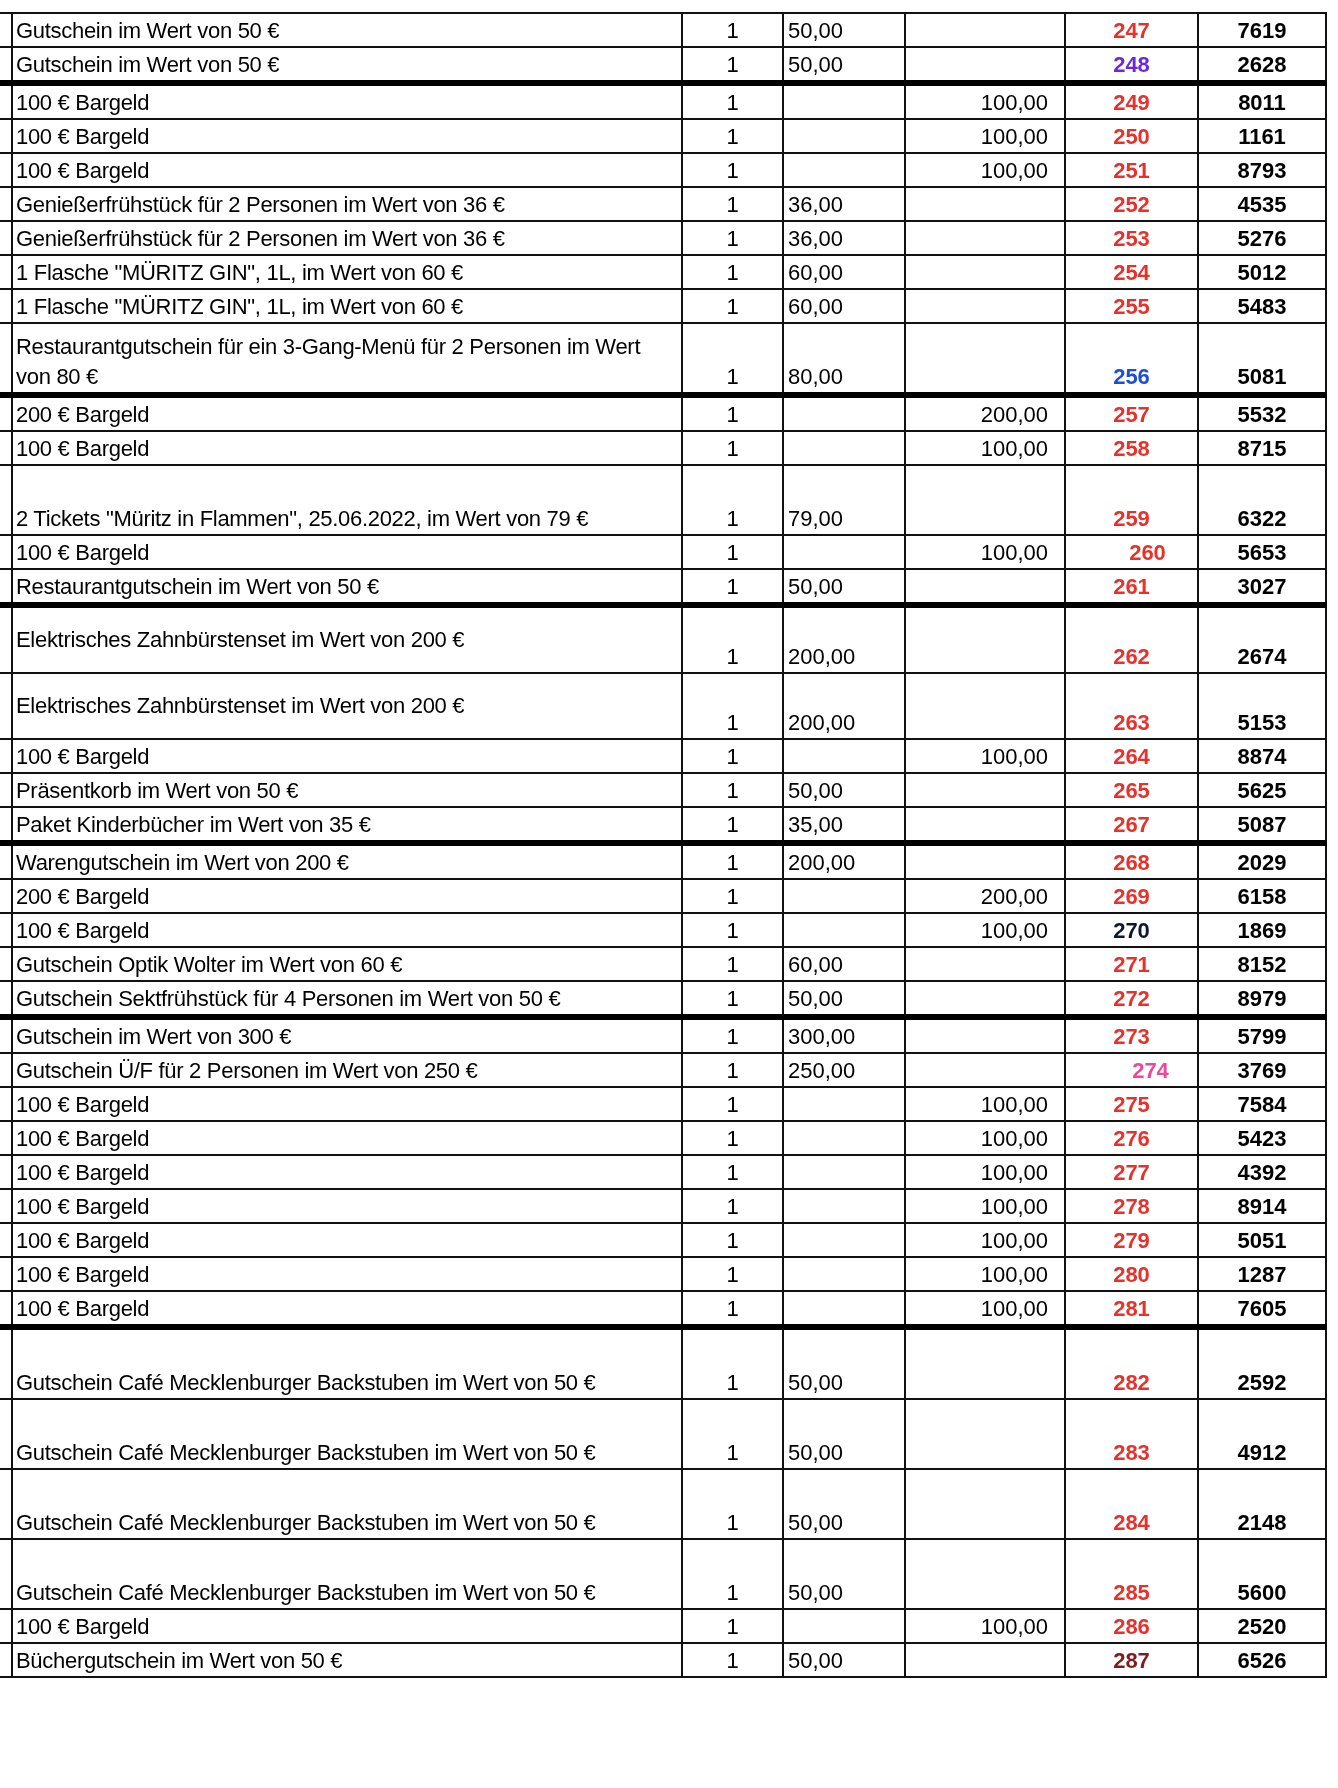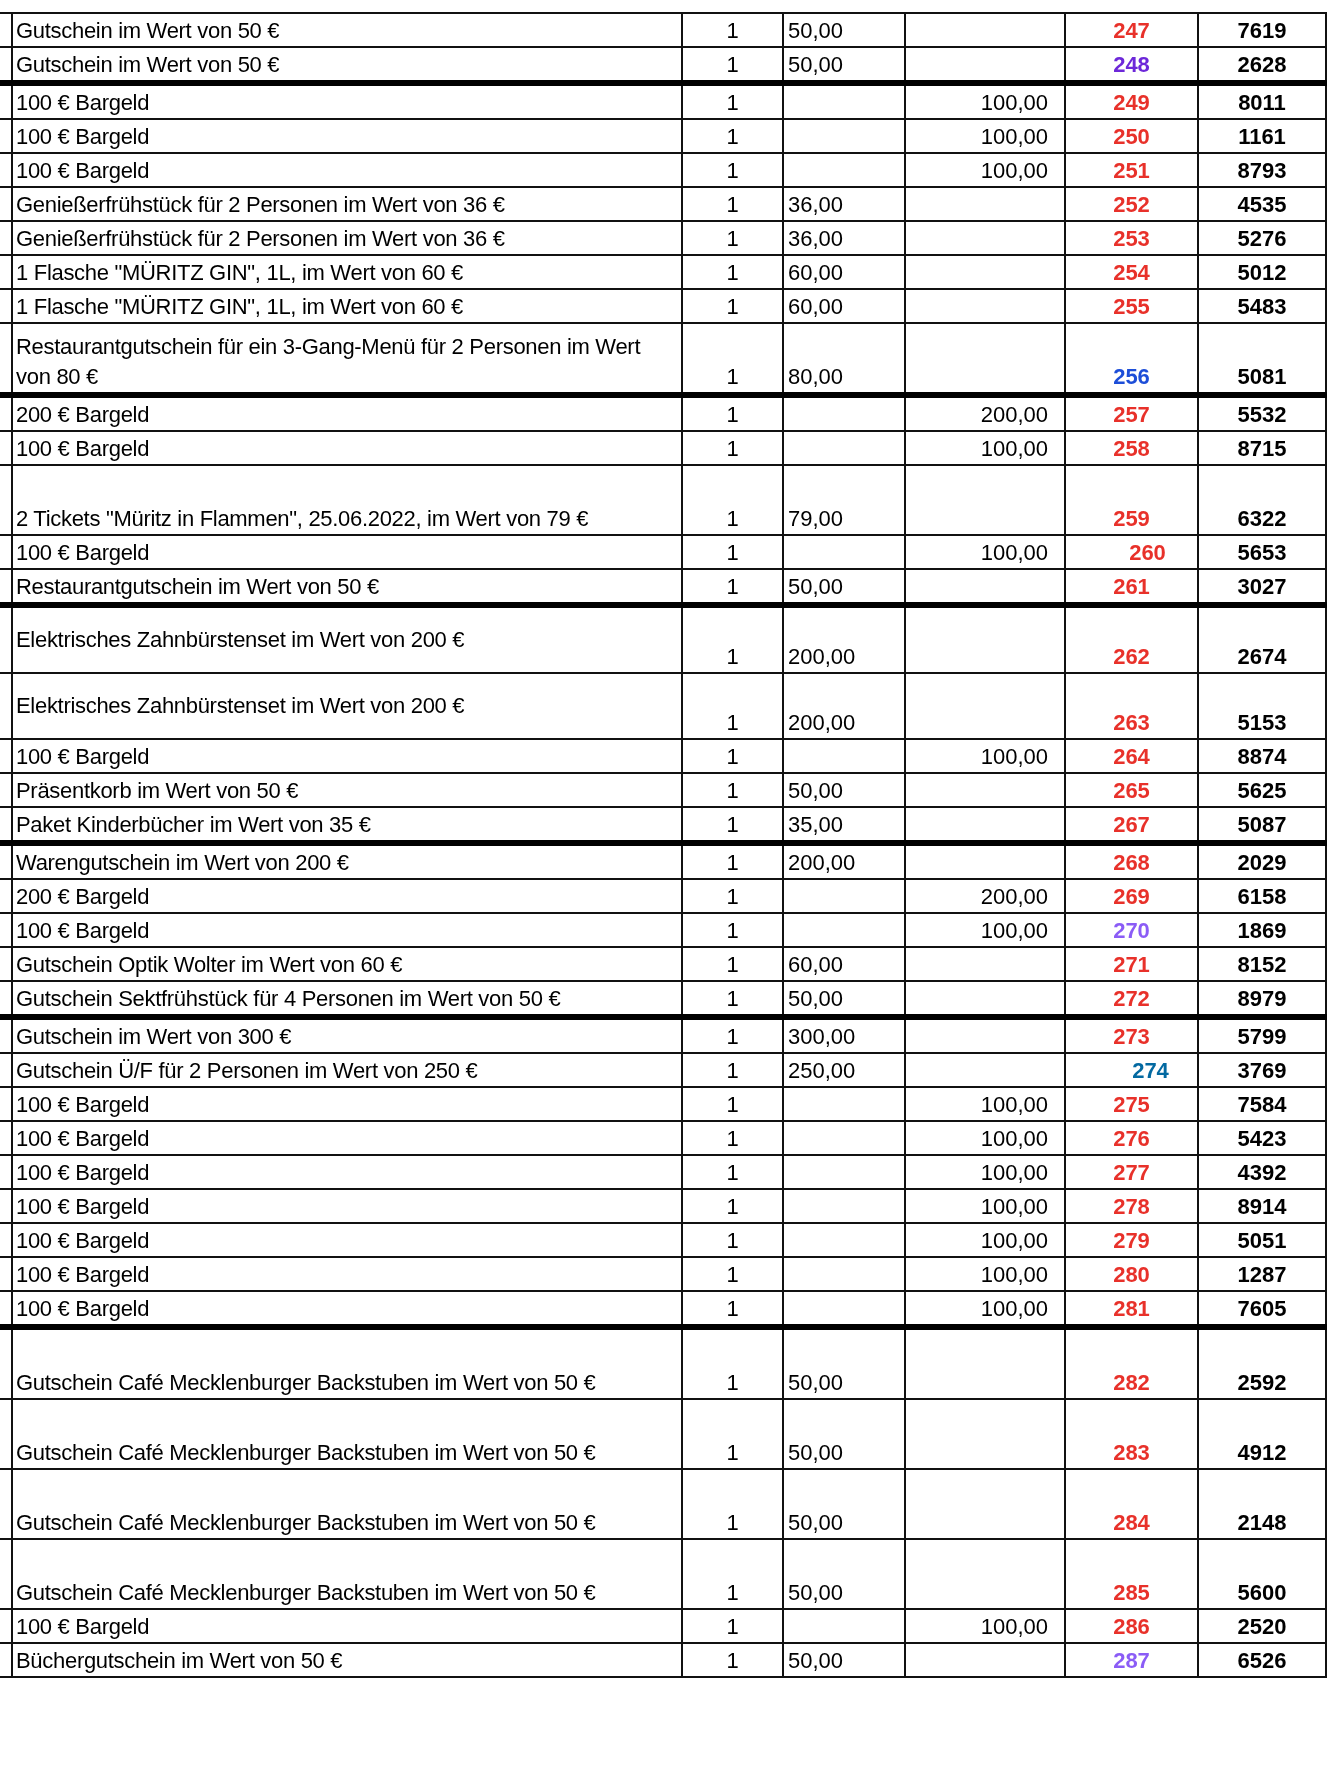--- a/index.html
+++ b/index.html
@@ -233,21 +233,21 @@
     <td class="cash">200,00</td>
     <td class="num" style="color: rgb(232, 49, 42);">269</td>
     <td class="code">6158</td>
   </tr>
         <tr class="h1">
     <td class="c0"></td>
     <td class="desc">100 € Bargeld</td>
     <td class="qty">1</td>
     <td class="val"></td>
     <td class="cash">100,00</td>
-    <td class="num" style="color: #8b5cf6;">270</td>
+    <td class="num" style="color: #0f172a;">270</td>
     <td class="code">1869</td>
   </tr>
         <tr class="h1">
     <td class="c0"></td>
     <td class="desc">Gutschein Optik Wolter im Wert von 60 €</td>
     <td class="qty">1</td>
     <td class="val">60,00</td>
     <td class="cash"></td>
     <td class="num" style="color: rgb(232, 49, 42);">271</td>
     <td class="code">8152</td>
@@ -269,21 +269,21 @@
     <td class="cash"></td>
     <td class="num" style="color: rgb(232, 49, 42);">273</td>
     <td class="code">5799</td>
   </tr>
         <tr class="h1">
     <td class="c0"></td>
     <td class="desc">Gutschein Ü/F für 2 Personen im Wert von 250 €</td>
     <td class="qty">1</td>
     <td class="val">250,00</td>
     <td class="cash"></td>
-    <td class="num" style="color: #0369a1; padding-left: 42px;">274</td>
+    <td class="num" style="color: #ec4899; padding-left: 42px;">274</td>
     <td class="code">3769</td>
   </tr>
         <tr class="h1">
     <td class="c0"></td>
     <td class="desc">100 € Bargeld</td>
     <td class="qty">1</td>
     <td class="val"></td>
     <td class="cash">100,00</td>
     <td class="num" style="color: rgb(232, 49, 42);">275</td>
     <td class="code">7584</td>
@@ -386,18 +386,18 @@
     <td class="cash">100,00</td>
     <td class="num" style="color: rgb(232, 49, 42);">286</td>
     <td class="code">2520</td>
   </tr>
         <tr class="h1">
     <td class="c0"></td>
     <td class="desc">Büchergutschein im Wert von 50 €</td>
     <td class="qty">1</td>
     <td class="val">50,00</td>
     <td class="cash"></td>
-    <td class="num" style="color: #8b5cf6;">287</td>
+    <td class="num" style="color: #7f1d1d;">287</td>
     <td class="code">6526</td>
   </tr>
       </tbody>
   </table>
 </div>
 
 </body></html>

